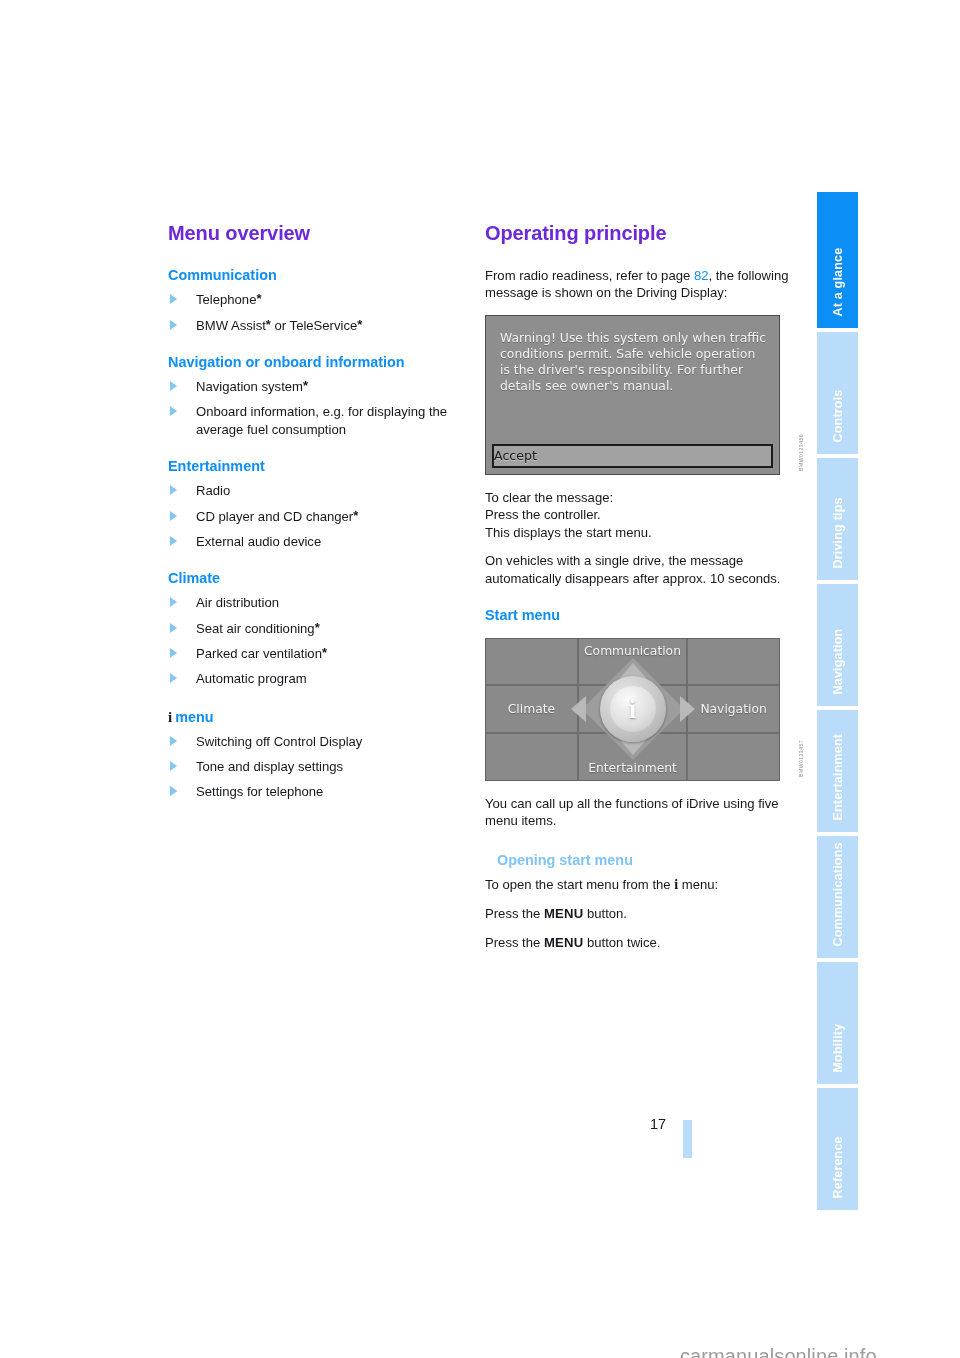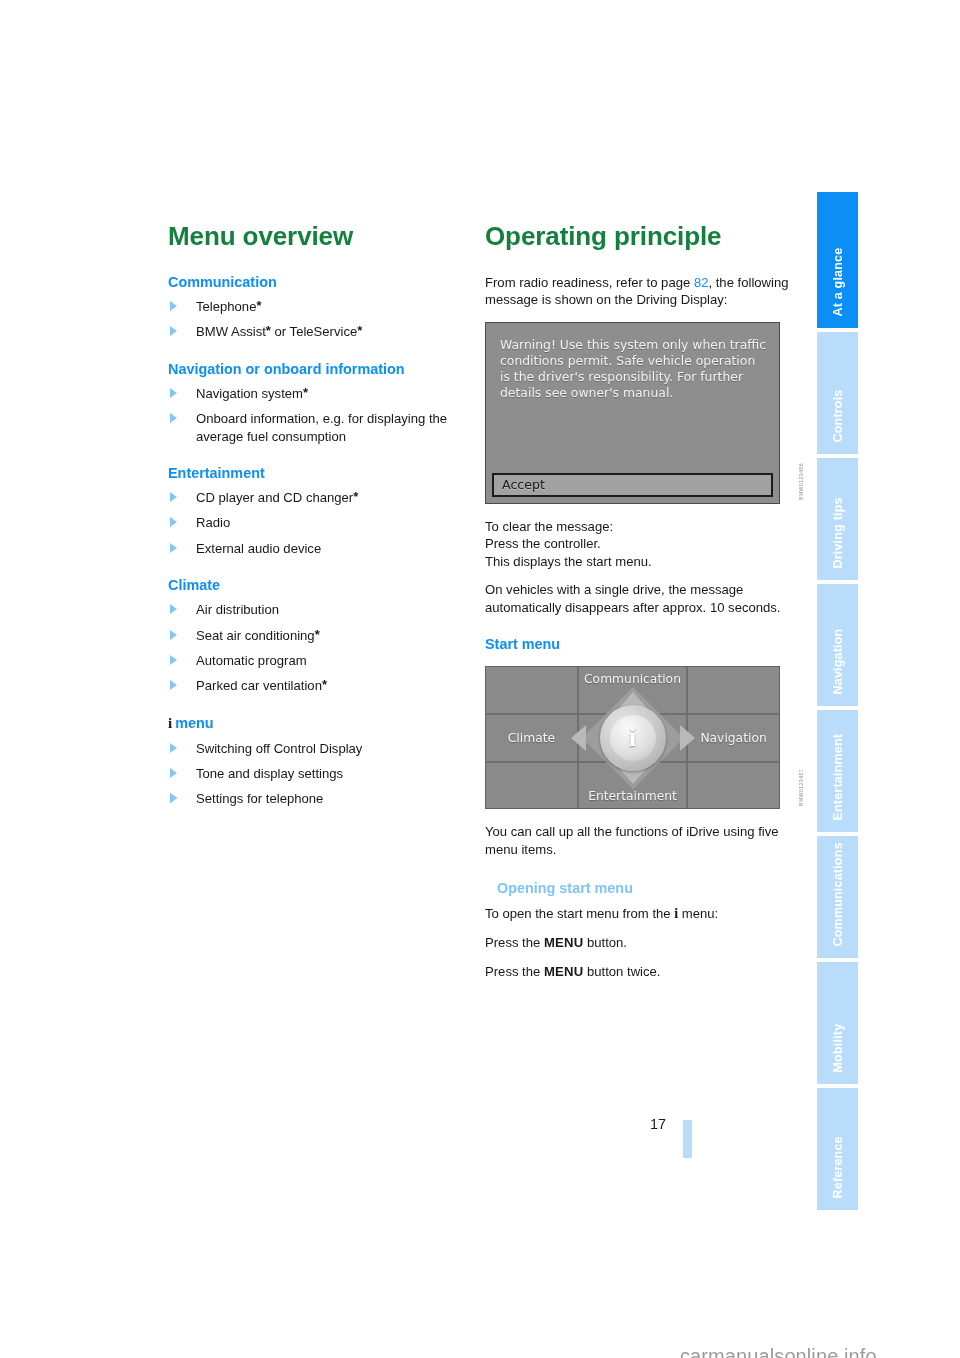--- a/index.html
+++ b/index.html
@@ -55,22 +55,22 @@
   
   .col {
     position: absolute;
     top: 222px;
     width: 305px;
   }
   .col-left  { left: 168px; }
   .col-right { left: 485px; }
 
   h1.title {
-    color: #15803d;
-    font-size: 26px;
+    color: #6d28d9;
+    font-size: 20px;
     font-weight: bold;
     margin: 0 0 22px 0;
     line-height: 1.15;
     letter-spacing: -0.1px;
   }
   h2.sub {
     color: #0d8ff5;
     font-size: 14.4px;
     font-weight: bold;
     margin: 20px 0 7px 0;
@@ -148,21 +148,21 @@
     font-size: 5.2px;
     color: #8c8c8c;
     letter-spacing: 0.4px;
     writing-mode: vertical-rl;
     transform: rotate(180deg);
     white-space: nowrap;
   }
 
   .warnbox {
     width: 295px;
-    height: 182px;
+    height: 160px;
     background: #8e8e8e;
     border: 1px solid #4a4a4a;
     box-sizing: border-box;
     position: relative;
     font-family: "DejaVu Sans", sans-serif;
     padding-left: 32px;
   }
   .warnbox .wtext {
     position: absolute;
     left: 14px;
@@ -179,21 +179,21 @@
     right: 6px;
     bottom: 6px;
     height: 24px;
     background: #a2a2a2;
     border: 2px solid #1c1c1c;
     box-sizing: border-box;
     display: flex;
     align-items: center;
   }
   .warnbox .accept span {
-    margin-left: 8px;
+    margin-left: 0;
     color: #17191b;
     font-size: 12.6px;
     text-shadow: 0 1px 0 rgba(255,255,255,0.35);
   }
 
   
   .menubox {
     width: 295px;
     height: 143px;
     background: #6f6f6f;
@@ -379,49 +379,49 @@
       <li>
         <span class="tri"></span>
         <span>Onboard information, e.g. for displaying the average fuel consumption</span>
       </li>
     </ul>
 
     <h2 class="sub">Entertainment</h2>
     <ul class="bullets">
       <li>
         <span class="tri"></span>
+        <span>Radio</span>
+      </li>
+      <li>
+        <span class="tri"></span>
         <span>CD player and CD changer</span><span class="star">*</span>
-      </li>
-      <li>
-        <span class="tri"></span>
-        <span>Radio</span>
       </li>
       <li>
         <span class="tri"></span>
         <span>External audio device</span>
       </li>
     </ul>
 
     <h2 class="sub">Climate</h2>
     <ul class="bullets">
       <li>
         <span class="tri"></span>
         <span>Air distribution</span>
       </li>
       <li>
         <span class="tri"></span>
         <span>Seat air conditioning</span><span class="star">*</span>
       </li>
       <li>
         <span class="tri"></span>
+        <span>Parked car ventilation</span><span class="star">*</span>
+      </li>
+      <li>
+        <span class="tri"></span>
         <span>Automatic program</span>
-      </li>
-      <li>
-        <span class="tri"></span>
-        <span>Parked car ventilation</span><span class="star">*</span>
       </li>
     </ul>
 
     <h2 class="sub">
       <span class="iglyph">i</span><span>menu</span>
     </h2>
     <ul class="bullets">
       <li>
         <span class="tri"></span>
         <span>Switching off Control Display</span>

